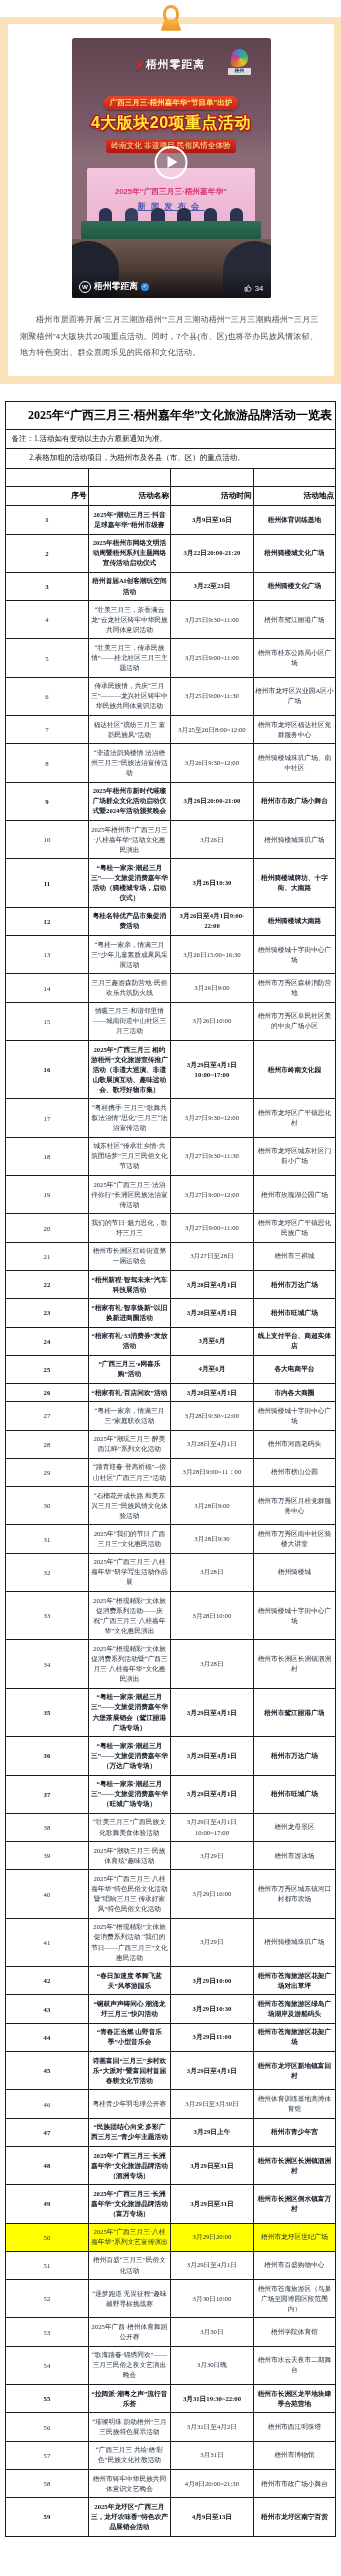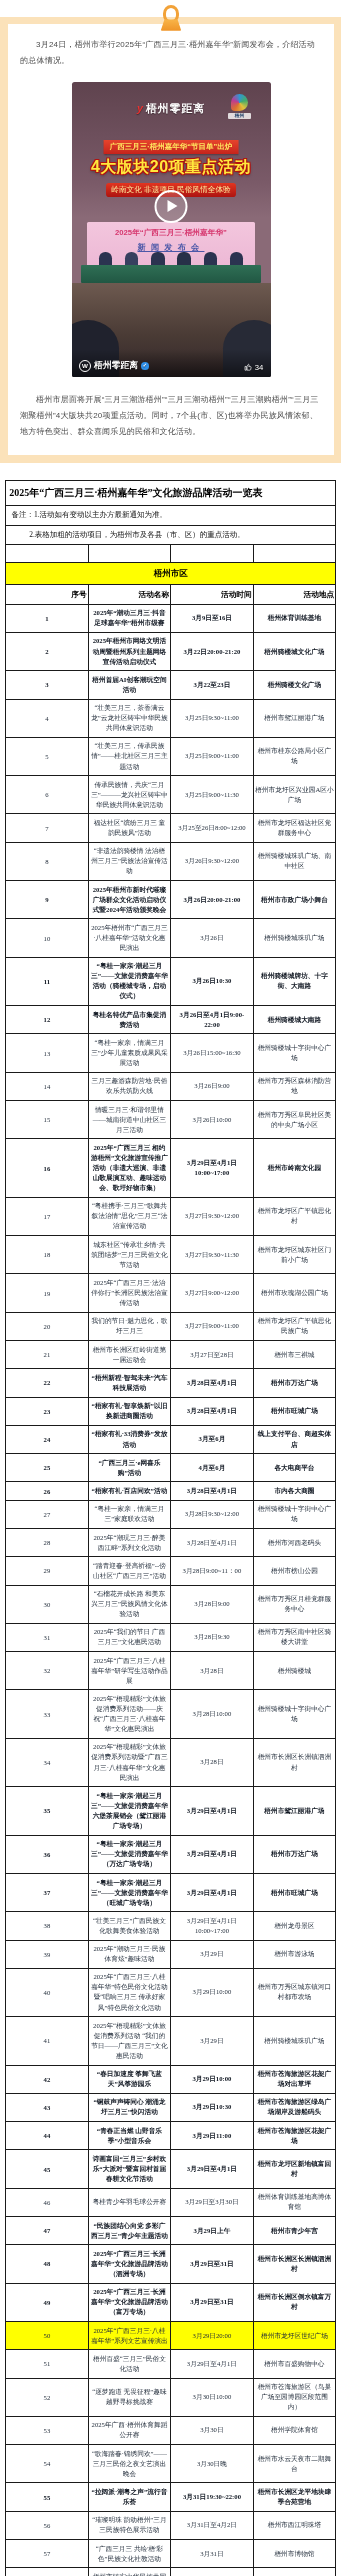--- a/index.html
+++ b/index.html
@@ -6,30 +6,30 @@
   body{width:342px;font-family:"Liberation Sans",sans-serif;}
   .top-gap{height:16.5px;background:#fff;}
   
   .card{background:#fbe2ba;padding:7.2px 7.7px 8.2px;position:relative;}
   .clip{position:absolute;top:-11.3px;left:50%;transform:translateX(-50%);width:24px;height:24px;}
   .clip .ring{width:10.3px;height:11.3px;border:3.1px solid #f2a238;border-radius:50% 50% 45% 45%;margin:0 auto;background:transparent;}
   .clip .bodyp{width:20.6px;height:11.3px;margin:-3.1px auto 0;background:linear-gradient(180deg,#f9b64a,#ef9427);clip-path:polygon(18% 0,82% 0,100% 100%,0 100%);border-radius:1px;}
   .inner{background:#ffffff;padding:13.4px 12.4px 2.1px;}
   p.para{font-size:8px;line-height:2.05;color:#4c4c4c;text-indent:2em;margin:0 0 12.4px;letter-spacing:0.2px;}
   
-  .video{width:199px;height:295px;margin:1px auto 14.4px;position:relative;border-radius:2.6px;overflow:hidden;background:linear-gradient(180deg,#5f434e 0%,#6d4f5c 18%,#7a5a68 34%,#8a6a77 46%);}
+  .video{width:199px;height:260px;margin:1px auto 14.4px;position:relative;border-radius:2.6px;overflow:hidden;background:linear-gradient(180deg,#5f434e 0%,#6d4f5c 18%,#7a5a68 34%,#8a6a77 46%);}
   .v-top{position:absolute;top:19.6px;left:0;right:0;text-align:center;color:#fff;font-weight:bold;font-size:10.8px;letter-spacing:1px;text-shadow:0 0.5px 1px rgba(0,0,0,.4);}
   .v-top .mark{color:#e8312f;font-style:italic;font-weight:bold;margin-right:2.1px;}
   .v-logo{position:absolute;top:11.3px;right:19.6px;width:23px;text-align:center;}
   .v-logo .bird{width:17.5px;height:17.5px;margin:0 auto;border-radius:50% 50% 50% 4.1px;background:conic-gradient(#2e9bd6,#42b06c,#e9c93a,#e2712f,#c23a96,#2e9bd6);opacity:.95;}
   .v-logo .bird-label{display:block;margin-top:1.5px;font-size:4.6px;color:#173a63;background:#ffffffcc;border-radius:1px;line-height:6.2px;font-weight:bold;}
-  .ribbon{position:absolute;top:58px;left:50%;transform:translateX(-50%);background:linear-gradient(180deg,#e6442c,#c5241c);color:#ffe55e;font-weight:bold;font-size:7.5px;padding:2.1px 6.2px;border-radius:0;white-space:nowrap;box-shadow:0 1px 1.5px rgba(0,0,0,.35);}
+  .ribbon{position:absolute;top:58px;left:50%;transform:translateX(-50%);background:linear-gradient(180deg,#e6442c,#c5241c);color:#ffe55e;font-weight:bold;font-size:7.5px;padding:2.1px 6.2px;border-radius:7px;white-space:nowrap;box-shadow:0 1px 1.5px rgba(0,0,0,.35);}
   .bigline{position:absolute;top:75px;left:0;right:0;text-align:center;font-size:16px;font-weight:bold;color:#ffe93d;letter-spacing:0.5px;text-shadow:1px 1px 0 #b3130f,-1px 1px 0 #b3130f,1px -1px 0 #b3130f,-1px -1px 0 #b3130f,0 2.1px 3.1px rgba(0,0,0,.4);}
   .pill{position:absolute;top:101px;left:50%;transform:translateX(-50%);background:linear-gradient(180deg,#e23520,#ad1410);color:#ffec9d;font-weight:normal;font-size:7.7px;padding:2.1px 5.2px;border-radius:3.1px;white-space:nowrap;}
-  .screen{position:absolute;top:140px;left:15.5px;right:15.5px;height:62px;background:linear-gradient(180deg,#f3c6dd,#eab3d2);border-radius:1.5px;text-align:center;padding-top:6px;box-sizing:border-box;}
+  .screen{position:absolute;top:130px;left:15.5px;right:15.5px;height:62px;background:linear-gradient(180deg,#f3c6dd,#eab3d2);border-radius:1.5px;text-align:center;padding-top:19px;box-sizing:border-box;}
   .screen .s1{color:#d6386f;font-size:7.7px;font-weight:bold;}
   .screen .s2{color:#4c58a8;font-size:8.2px;font-weight:bold;letter-spacing:5.2px;margin-top:4.1px;text-decoration:underline;}
   .people{position:absolute;top:170px;left:20.6px;right:20.6px;display:flex;justify-content:space-around;}
   .people span{width:13.4px;height:15.5px;border-radius:6.2px 6.2px 2.1px 2.1px;background:#2b3350;display:block;}
   .people span:nth-child(2){background:#37405f;}
   .people span:nth-child(4){background:#273048;}
   .v-table{position:absolute;top:183px;left:9.3px;right:9.3px;height:17.5px;background:linear-gradient(180deg,#2f6f55,#215743);border-radius:1px;}
   .v-floor{position:absolute;top:201px;bottom:0;left:0;right:0;background:linear-gradient(180deg,#6e5a50,#4a3b35 55%,#33282a);}
   .aud{position:absolute;bottom:0;width:62px;height:57px;border-radius:50% 50% 0 0;background:#20222d;}
   .aud.l{left:-14.4px;}
@@ -39,21 +39,21 @@
   .v-bottom{position:absolute;left:0;right:0;bottom:0;height:28px;background:linear-gradient(180deg,rgba(0,0,0,0),rgba(0,0,0,.55));display:flex;align-items:flex-end;justify-content:space-between;padding:0 7.2px 5.2px;box-sizing:border-box;color:#fff;}
   .acct{display:flex;align-items:center;font-size:8.8px;font-weight:bold;text-shadow:0 0.5px 1px rgba(0,0,0,.6);}
   .acct .wlogo{width:10.3px;height:10.3px;border:1px solid #fff;border-radius:50%;margin-right:3.1px;font-size:6.2px;line-height:10.3px;text-align:center;font-weight:bold;}
   .acct .vbadge{width:7.7px;height:7.7px;background:#2f8fe8;border-radius:50%;margin-left:3.1px;color:#fff;font-size:5.2px;line-height:7.7px;text-align:center;font-weight:bold;}
   .likes{display:flex;align-items:center;font-size:7.7px;text-shadow:0 0.5px 1px rgba(0,0,0,.6);}
   .likes svg{margin-right:2.6px;}
   
   .tbl-wrap{padding:16.5px 5.2px 0;}
   table.act{width:331px;border-collapse:collapse;table-layout:fixed;font-family:"Liberation Serif","DejaVu Serif",serif;color:#1f2a38;}
   table.act td,table.act th{border:0.5px solid #1a1a1a;vertical-align:middle;word-break:break-word;}
-  .t-title{font-size:10px;font-weight:bold;text-align:left;padding:5.2px 3.1px;color:#000;}
+  .t-title{font-size:12px;font-weight:bold;text-align:right;padding:5.2px 3.1px;color:#000;}
   .t-note{font-size:7.5px;text-align:left;padding:4.1px 5.2px;color:#111;}
   .t-note.n2{padding-left:23px;}
   tr.spacer td{height:15.5px;}
   td.sec{background:#ffff00;text-align:center;font-weight:bold;font-size:8.5px;padding:4.6px 2.1px;color:#000;}
   th.colh{font-size:7.7px;padding:4.1px 1px;background:#fff;color:#000;font-weight:bold;text-align:right;}
   td.c-no{width:15.5%;text-align:center;font-size:6.7px;padding:3.6px 1px;}
   td.c-name{width:31.5%;text-align:center;font-size:6.7px;padding:3.6px 2.1px;line-height:1.5;}
   td.c-time{width:24.5%;text-align:center;font-size:6.7px;padding:3.6px 1.5px;line-height:1.5;white-space:pre-line;}
   td.c-place{width:28.5%;text-align:center;font-size:6.7px;padding:3.6px 1.5px;line-height:1.5;}
   tr.b td{font-weight:bold;color:#101722;}
@@ -63,21 +63,20 @@
 <body>
 
 <div class="top-gap"></div>
 
 <div class="card">
   <div class="clip">
     <div class="ring"></div>
     <div class="bodyp"></div>
   </div>
   <div class="inner">
-    <p class="para">3月24日，梧州市举行2025年“广西三月三·梧州嘉年华”新闻发布会，介绍活动的总体情况。</p>
 
     <div class="video">
       <div class="v-top"><span class="mark">y</span><span>梧州零距离</span></div>
       <div class="v-logo">
         <div class="bird"></div>
         <span class="bird-label">梧州</span>
       </div>
       <div class="ribbon">广西三月三·梧州嘉年华“节目单”出炉</div>
       <div class="bigline">4大版块20项重点活动</div>
       <div class="pill">岭南文化 非遗项目 民俗风情全体验</div>
@@ -128,23 +127,20 @@
       </tr>
       <tr>
         <td class="t-note n2" colspan="4">2.表格加粗的活动项目，为梧州市及各县（市、区）的重点活动。</td>
       </tr>
       <tr class="spacer">
         <td></td>
           <td></td>
           <td></td>
           <td></td>
       </tr>
-    <tr>
-          <td class="sec" colspan="4">梧州市区</td>
-        </tr>
         <tr>
           <th class="colh">序号</th>
           <th class="colh">活动名称</th>
           <th class="colh">活动时间</th>
           <th class="colh">活动地点</th>
         </tr>
         <tr class="b ">
           <td class="c-no">1</td>
           <td class="c-name">2025年“潮动三月三·抖音足球嘉年华”梧州市级赛</td>
           <td class="c-time">3月9日至16日</td>

